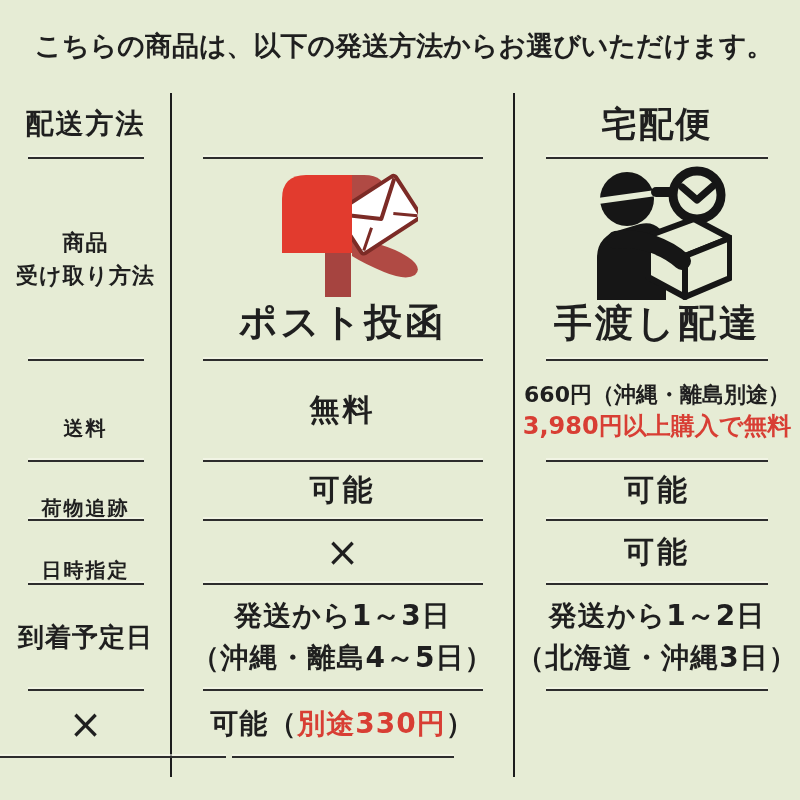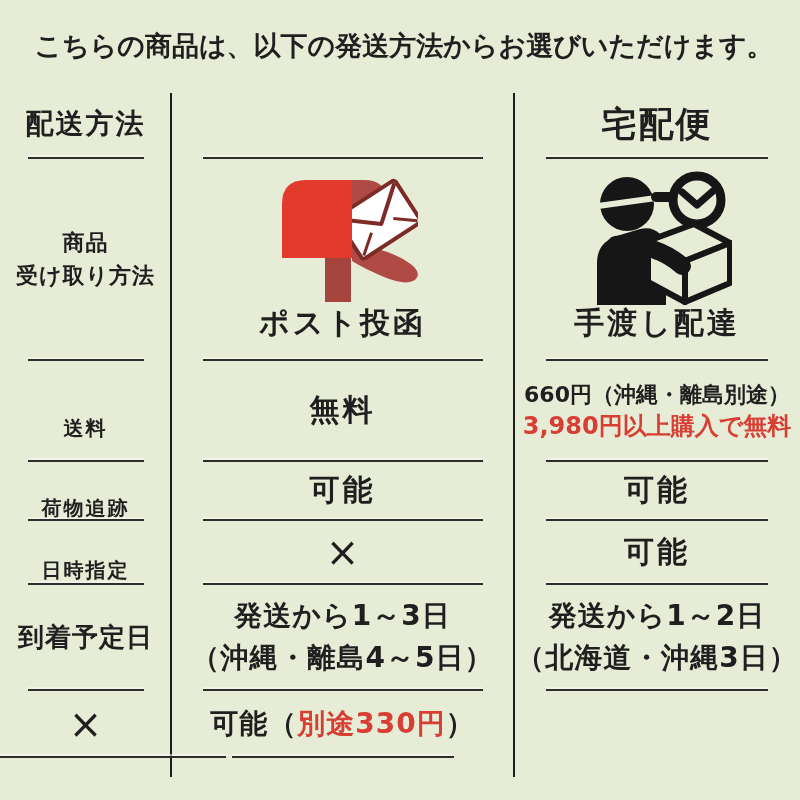--- a/index.html
+++ b/index.html
@@ -56,21 +56,21 @@
   .hdr-col{font-size:35px;letter-spacing:2px;}
 
   .lbl{font-size:20px;letter-spacing:2px;margin-top:36px;}
   .lbl-small{font-size:22px;line-height:33px;letter-spacing:1px;}
   .lbl-arrival{font-size:26px;letter-spacing:1px;}
 
   .val{font-size:30px;letter-spacing:3px;}
   .cross{font-size:40px;font-weight:400;letter-spacing:0;}
 
   .icon-wrap{height:136px;display:flex;align-items:center;justify-content:center;margin-top:4px;}
-  .icon-caption{font-size:30px;letter-spacing:3px;margin-bottom:12px;}
+  .icon-caption{font-size:38px;letter-spacing:3px;margin-bottom:12px;}
 
   .fee-line1{font-size:22px;line-height:31px;letter-spacing:0;text-align:center;}
   .fee-line2{font-size:24px;line-height:33px;letter-spacing:0;color:var(--red);}
 
   .arr{font-size:28px;line-height:42px;letter-spacing:1px;white-space:nowrap;}
 
   .cod{font-size:28px;letter-spacing:1px;white-space:nowrap;}
   .cod .red{color:var(--red);}
 </style>
 </head>

